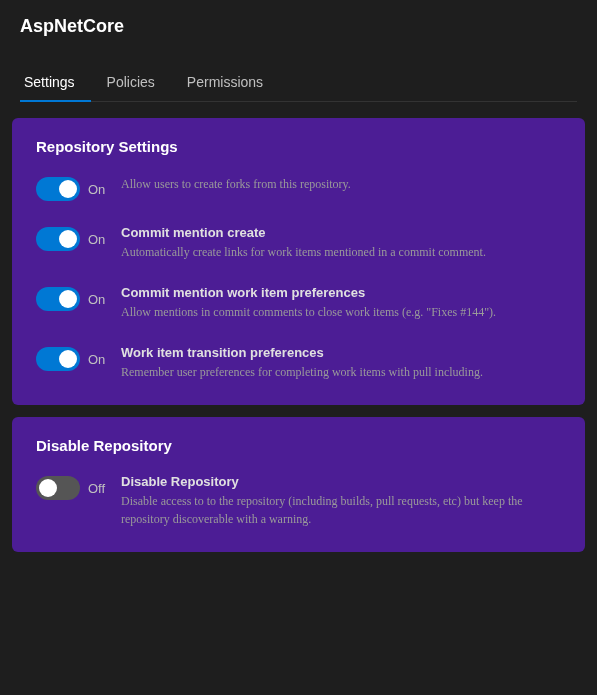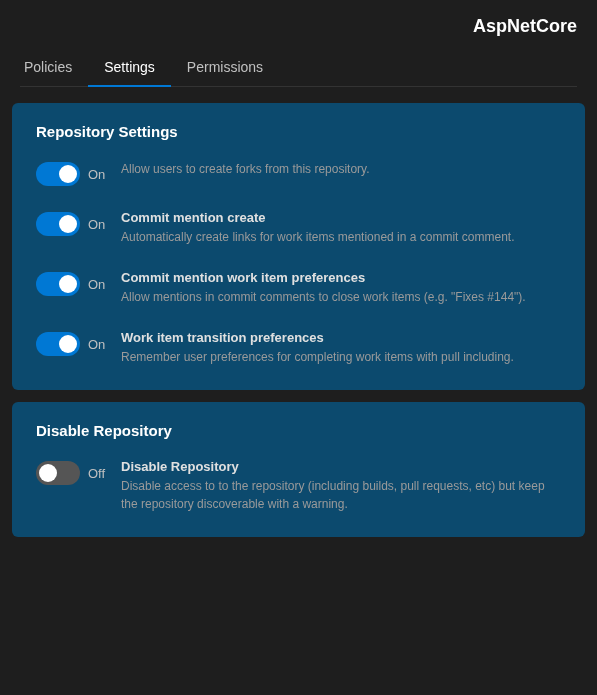--- a/index.html
+++ b/index.html
@@ -13,22 +13,21 @@
     }
 
     .app-header {
       padding: 16px 20px 0 20px;
     }
 
     .app-title {
       font-size: 18px;
       font-weight: 600;
       color: #ffffff;
-      margin-bottom: 14px;
-      text-align: right;
+      margin-bottom: 29px;
     }
 
     .tab-bar {
       display: flex;
       gap: 0;
       border-bottom: 1px solid #333;
     }
 
     .tab {
       padding: 8px 16px 10px 16px;
@@ -49,21 +48,21 @@
     }
 
     .content-area {
       padding: 16px 12px;
       display: flex;
       flex-direction: column;
       gap: 12px;
     }
 
     .section-card {
-      background-color: #0c4a6e;
+      background-color: #4c1d95;
       border-radius: 6px;
       padding: 20px 24px 24px 24px;
     }
 
     .section-title {
       font-size: 15px;
       font-weight: 600;
       color: #ffffff;
       margin-bottom: 20px;
     }
@@ -147,30 +146,31 @@
       font-size: 13px;
       font-weight: 600;
       color: #e0e0e0;
       margin-bottom: 3px;
     }
 
     .setting-desc {
       font-size: 12px;
       color: #9a9a9a;
       line-height: 1.5;
+      font-family: Liberation Serif, serif;
     }
   </style>
 </head>
 <body>
 
 <div class="app-header">
   <div class="app-title">AspNetCore</div>
   <div class="tab-bar">
+    <div class="tab active">Settings</div>
     <div class="tab">Policies</div>
-    <div class="tab active">Settings</div>
     <div class="tab">Permissions</div>
   </div>
 </div>
 
 <div class="content-area">
 
   <div class="section-card">
     <div class="section-title">Repository Settings</div>
 
     <div class="setting-row">

